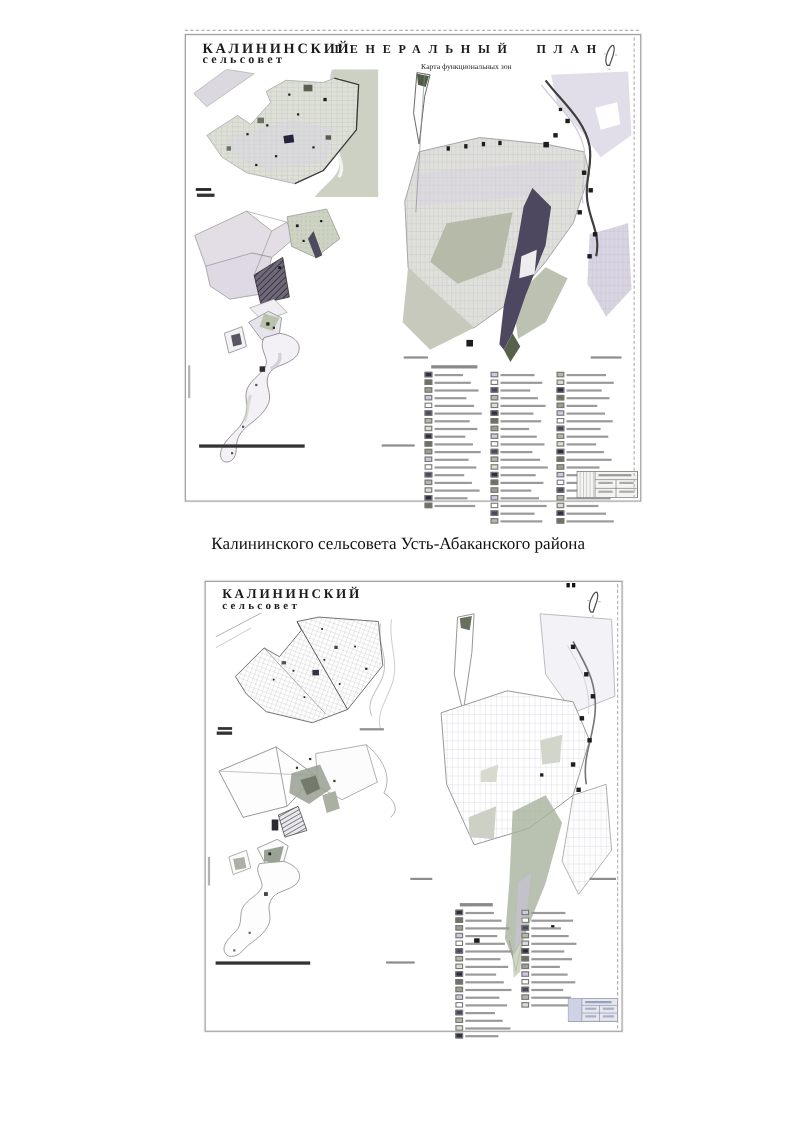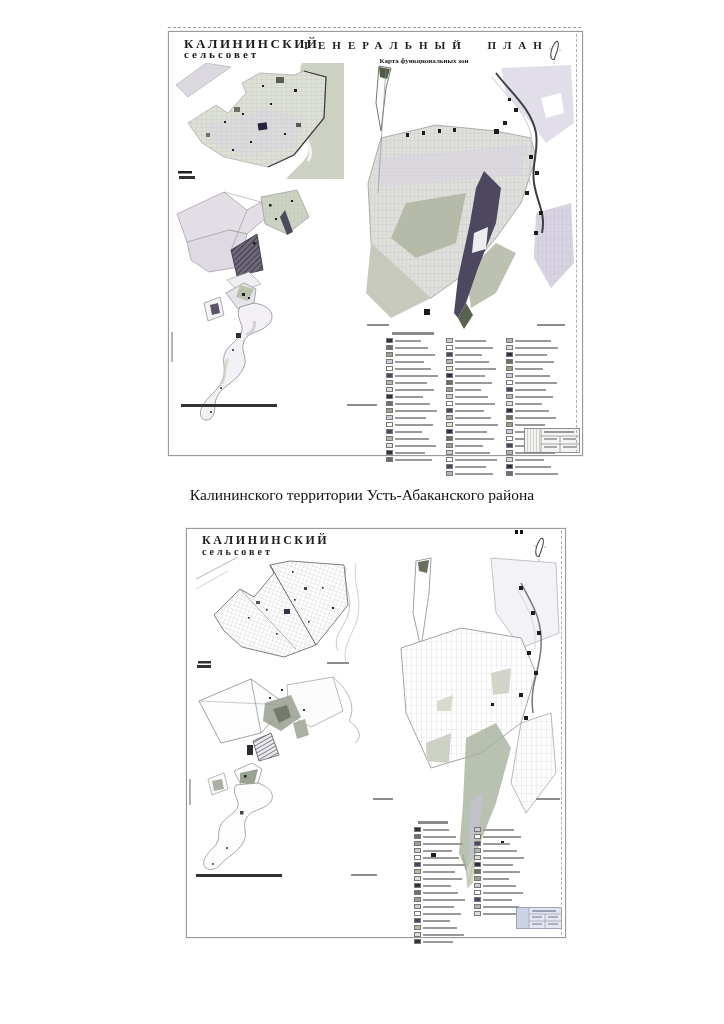--- a/index.html
+++ b/index.html
@@ -20,21 +20,21 @@
   .hdr{position:absolute;left:5px;top:0;right:0;height:34px;}
   .hdr .who{position:absolute;left:10px;top:6px;line-height:11px;}
   .hdr .who .l1{font-weight:bold;font-size:13px;letter-spacing:2.5px;white-space:nowrap;}
   .hdr .who .l2{font-weight:bold;font-size:11px;letter-spacing:3px;white-space:nowrap;}
   .hdr .doc{position:absolute;text-align:center;}
   #sheet1 .hdr .doc{left:130px;width:240px;top:7px;}
   #sheet2 .hdr .doc{left:112px;width:250px;top:6px;}
   .hdr .doc .t1{font-weight:bold;white-space:nowrap;}
   #sheet1 .hdr .doc .t1{font-size:11px;letter-spacing:7px;word-spacing:10px;}
   #sheet2 .hdr .doc .t1{font-size:8px;letter-spacing:1.6px;word-spacing:4px;}
-  .hdr .doc .t2{font-weight:bold;margin-top:6px;}
+  .hdr .doc .t2{font-weight:normal;margin-top:6px;}
   #sheet1 .hdr .doc .t2{font-size:7px;}
   #sheet2 .hdr .doc .t2{font-size:6px;}
   .pen-mark{position:absolute;}
   #sheet1 .pen-mark{right:18px;top:8px;}
   #sheet2 .pen-mark{right:16px;top:8px;}
   .reg-marks{position:absolute;right:42px;top:1px;display:flex;gap:2px;}
   .reg-marks i{display:block;width:3px;height:4px;background:#111;}
 
   .map{position:absolute;}
   svg{display:block;}
@@ -481,21 +481,21 @@
           <rect x="39" y="10" width="13" height="2" fill="#aaa"></rect>
         <rect x="20" y="18" width="13" height="2" fill="#aaa"></rect>
           <rect x="39" y="18" width="13" height="2" fill="#aaa"></rect>
       </svg>
     </div>
 
     <div class="fold-line"></div>
   </div>
 
   <div class="caption">
-    <div>Калининского территории Усть-Абаканского района</div>
+    <div>Калининского сельсовета Усть-Абаканского района</div>
   </div>
 
   <div class="sheet" id="sheet2">
     <div class="hdr">
       <div class="who">
         <div class="l1" style="font-size:12px;">КАЛИНИНСКИЙ</div>
         <div class="l2" style="font-size:10px;">сельсовет</div>
       </div>
       <div class="reg-marks">
           <i></i>

